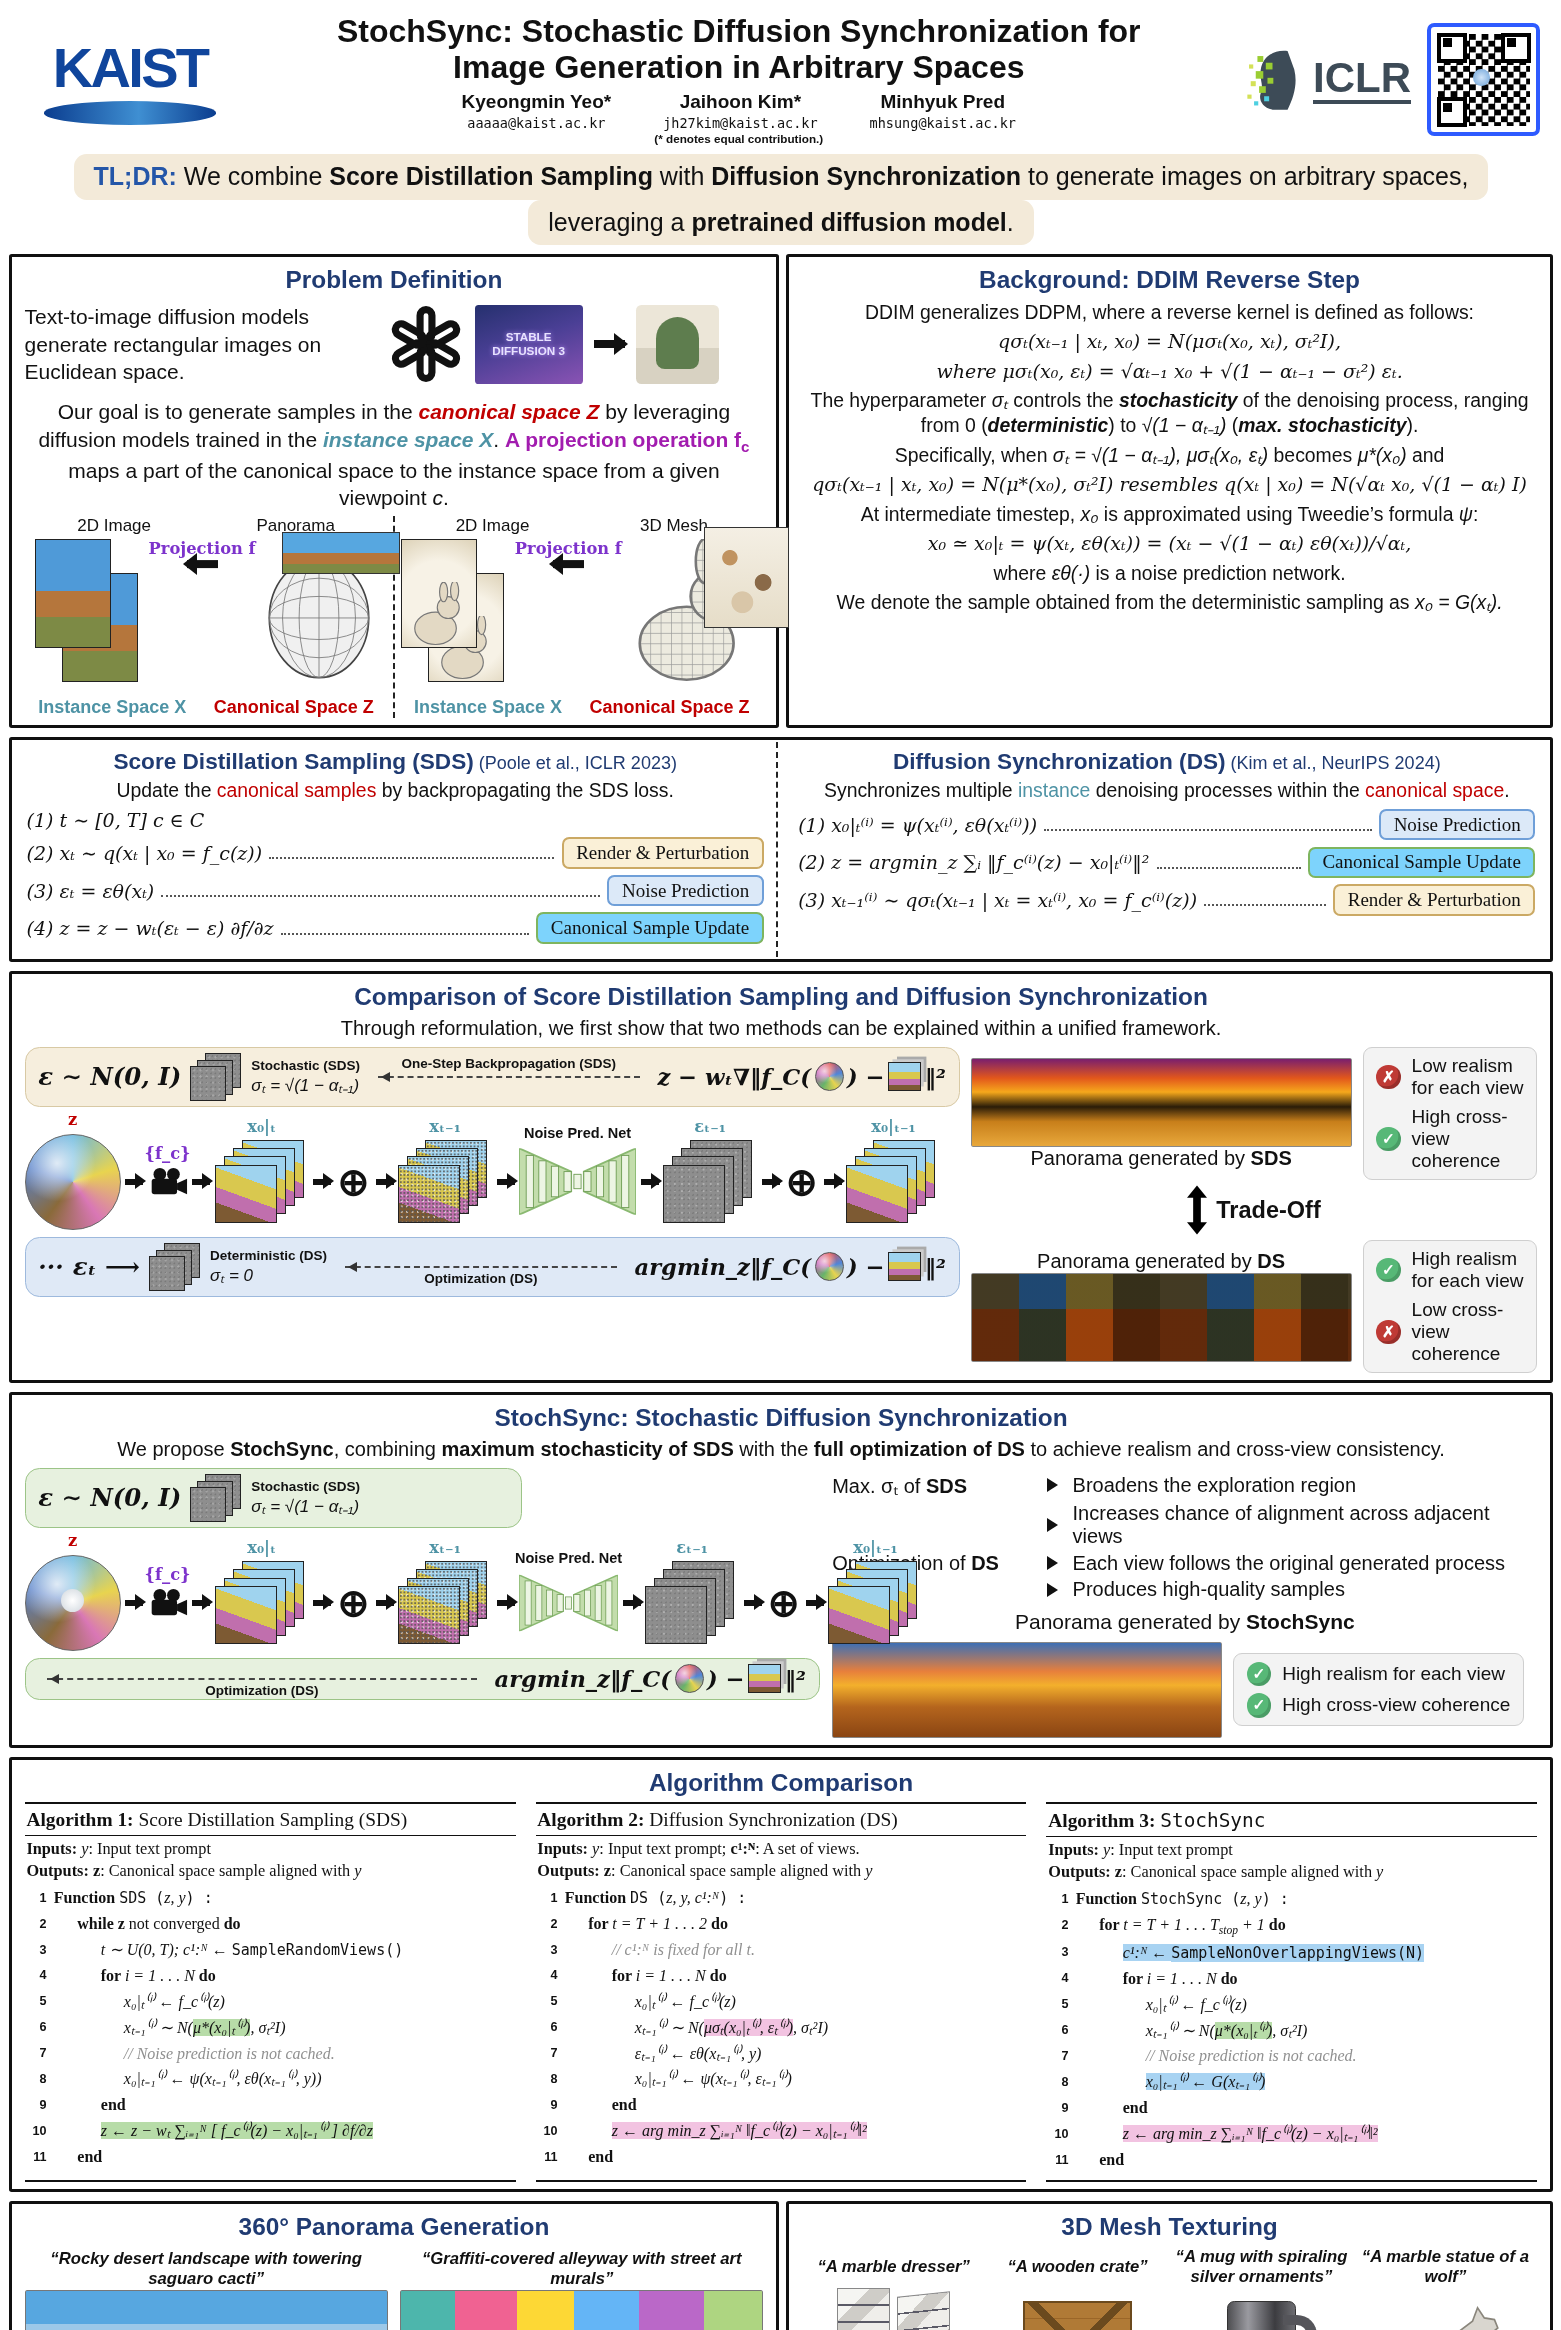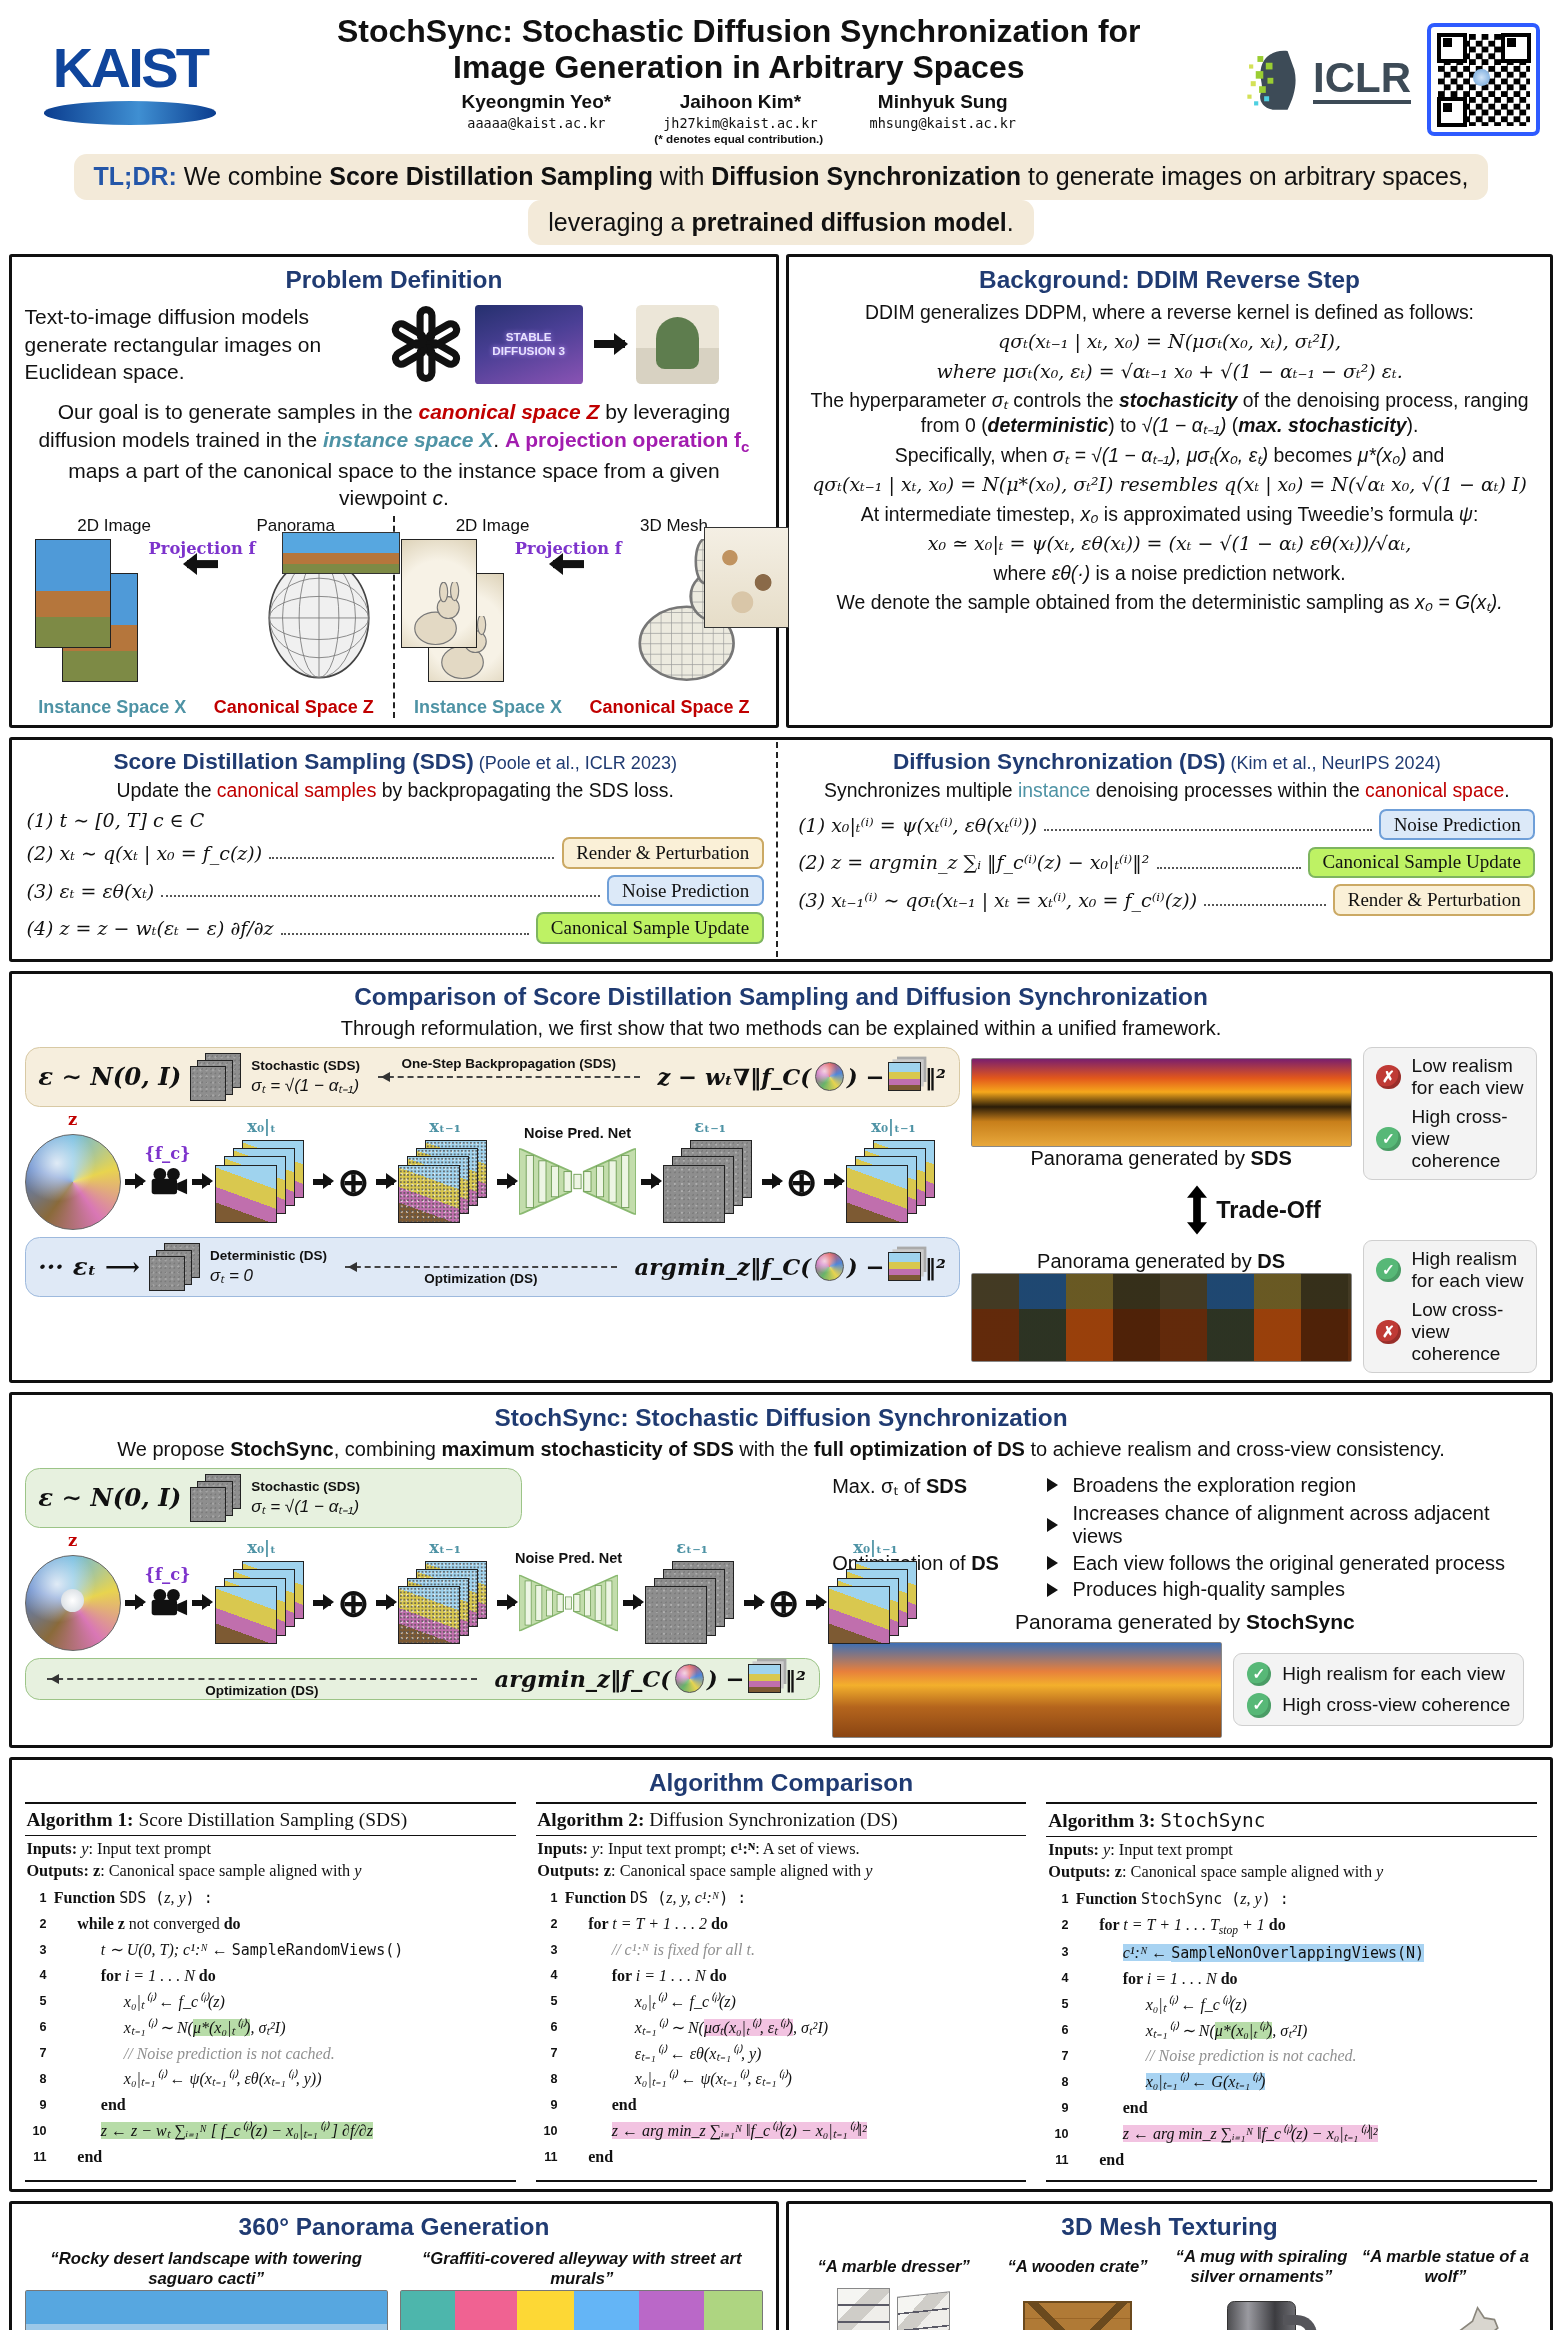--- a/index.html
+++ b/index.html
@@ -85,21 +85,21 @@
   .half.l{border-right:2.7px dashed #222;}
   .boxtitle{font-size:22.6px;font-weight:bold;color:#203b72;text-align:center;}
   .boxtitle .cite{font-weight:normal;font-size:18px;}
   .subt{font-size:19.4px;text-align:center;margin:3.6px 0 7.2px;}
   .steprow{display:flex;align-items:center;margin:6.3px 0;font-size:19px;}
   .steprow .f{font-family:"DejaVu Serif",serif;font-style:italic;white-space:nowrap;}
   .steprow .lead{flex:1;border-bottom:2.7px dotted #555;margin:0 7.2px;height:11px;min-width:18px;}
   .tag{border-radius:7.2px;border:2.3px solid;padding:2.7px 12.6px;font-family:"Liberation Serif",serif;font-size:19px;white-space:nowrap;}
   .tag.tan{background:#faf0d7;border-color:#cba964;}
   .tag.blue{background:#dce9f8;border-color:#6f9fd8;}
-  .tag.green{background:#bef264;border-color:#7eb55f;}
+  .tag.green{background:#7dd3fc;border-color:#7eb55f;}
 
   
   .fullbox{margin-bottom:9px;}
   .subtitle{font-size:20px;text-align:center;margin:1.8px 0 7.2px;}
   .cmp-body{display:flex;gap:11px;}
   .dg{width:935px;position:relative;}
   .bar{border-radius:14.5px;padding:5.4px 12.6px;display:flex;align-items:center;gap:9px;}
   .bar.tan{background:#f6eedd;border:1.8px solid #d8c9a4;}
   .bar.blue{background:#dfe9f6;border:1.8px solid #9db9dd;}
   .bar.green{background:#e7f1df;border:1.8px solid #9cc487;}
@@ -259,21 +259,21 @@
       <div class="authors" id="authors-row">
           <div class="author">
             <div class="nm">Kyeongmin Yeo*</div>
             <div class="em">aaaaa@kaist.ac.kr</div>
           </div>
           <div class="author">
             <div class="nm">Jaihoon Kim*</div>
             <div class="em">jh27kim@kaist.ac.kr</div>
           </div>
           <div class="author">
-            <div class="nm">Minhyuk Sung</div>
+            <div class="nm">Minhyuk Pred</div>
             <div class="em">mhsung@kaist.ac.kr</div>
           </div>
         </div>
       <div class="eqnote">(* denotes equal contribution.)</div>
     </div>
     <div class="iclr">
       <svg width="67" height="67" viewBox="0 0 80 80">
         <path d="M58 6 C40 4 28 14 26 28 C24 40 30 46 26 56 C23 64 28 74 40 76 L58 76 C66 60 70 44 66 28 Z" fill="#3d4b57"></path>
         <g fill="#9acd32">
             <rect x="22" y="12" width="7" height="7"></rect>

